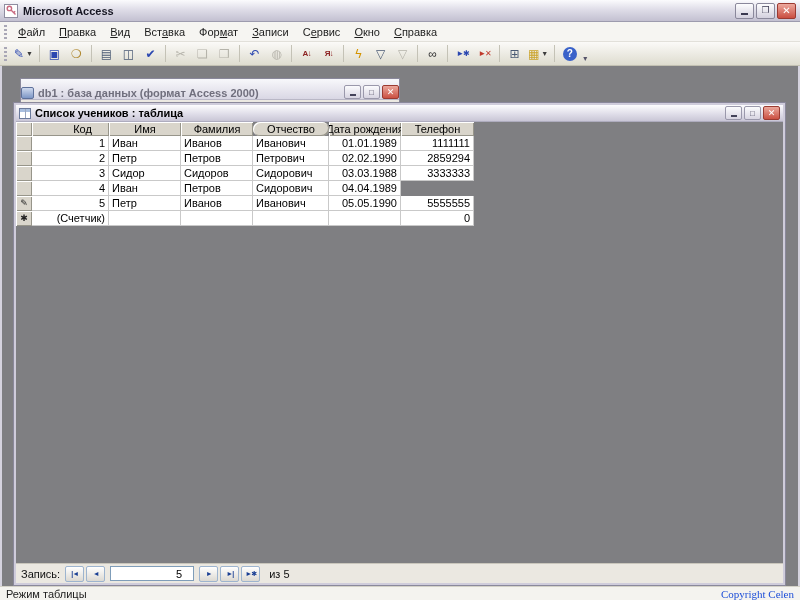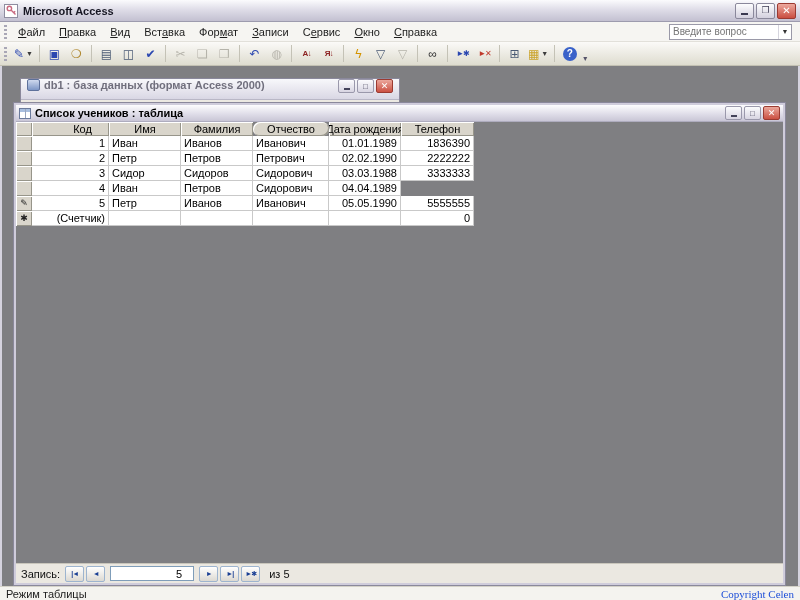--- a/index.html
+++ b/index.html
@@ -44,22 +44,22 @@
     font-size:10px;display:flex;align-items:center;justify-content:center;font-weight:bold;}
   .tsep{width:1px;height:17px;background:#c4c2b6;margin:0 3px;flex:none;}
   .chev{margin-left:2px;font-size:8px;color:#56546a;align-self:flex-end;padding-bottom:2px;}
 
   
   .mdi{position:absolute;left:0;top:66px;width:800px;height:520px;background:#7f7f82;
     border-left:2px solid #d5d3df;border-right:2px solid #d5d3df;}
 
   
   .db1win{position:absolute;left:18px;top:12px;width:380px;height:30px;border:1px solid #8a889b;background:#ece9e2;z-index:1;}
-  .db1title{height:21px;background:linear-gradient(180deg,#f8f8fb,#d9d7e4);display:flex;align-items:flex-start;gap:4px;
-    padding:0 6px;border-bottom:1px solid #b9b7c6;}
+  .db1title{height:21px;background:linear-gradient(180deg,#f8f8fb,#d9d7e4);display:flex;align-items:flex-end;gap:4px;
+    padding:0 0;border-bottom:1px solid #b9b7c6;}
   .dbicon{width:13px;height:12px;background:linear-gradient(180deg,#cfd9ee,#7d96c6);border:1px solid #5e719b;border-radius:2px;}
   .db1text{font-weight:bold;color:#706f7d;font-size:11px;white-space:nowrap;overflow:hidden;}
   .db1btns{margin-left:auto;display:flex;gap:2px;}
   .sbtn{width:17px;height:14px;border:1px solid #9a98ab;border-radius:2px;background:linear-gradient(180deg,#fbfbfd,#d8d5e2);
     display:flex;align-items:center;justify-content:center;font-size:8px;color:#44435a;}
   .sbtn .minbar{width:6px;height:2px;background:#44435a;margin-top:6px;}
   .sbtn.close{background:linear-gradient(180deg,#eba79c,#cb5042);color:#fff;border-color:#9b3a31;font-weight:bold;font-size:9px;}
 
   
   .twin{position:absolute;left:12px;top:37px;width:771px;height:482px;z-index:2;
@@ -123,24 +123,20 @@
       </span>
     <span class="wbtn close">
         <span>✕</span>
       </span>
   </span>
 </div>
 
 <div class="menubar">
   <span class="grip"></span>
   <span id="menu-items"><span class="menu-item"><u>Ф</u>айл</span><span class="menu-item"><u>П</u>равка</span><span class="menu-item"><u>В</u>ид</span><span class="menu-item">Вст<u>а</u>вка</span><span class="menu-item">Фор<u>м</u>ат</span><span class="menu-item"><u>З</u>аписи</span><span class="menu-item">С<u>е</u>рвис</span><span class="menu-item"><u>О</u>кно</span><span class="menu-item"><u>С</u>правка</span></span>
-  <span class="qwrap">
-    <input value="" placeholder="Введите вопрос" style="">
-    <span class="qdd">▼</span>
-  </span>
 </div>
 
 <div class="toolbar">
   <span class="grip"></span>
   <span id="toolbar-items" style="display:flex;align-items:center;gap:1px;">
       <span class="tbtn">
         <span class="g" style="color: rgb(43, 71, 176);">✎</span>
         <span class="dd">▼</span>
       </span>
       <span class="tsep"></span>
@@ -268,30 +264,30 @@
             <div class="hcell" style="width: 72px;">Дата рождения</div>
             <div class="hcell" style="width: 73px;">Телефон</div>
           </div>
           <div class="row">
             <div class="sel"></div>
             <div class="cell r" style="width: 77px;">1</div>
             <div class="cell " style="width: 72px;">Иван</div>
             <div class="cell " style="width: 72px;">Иванов</div>
             <div class="cell " style="width: 76px;">Иванович</div>
             <div class="cell r" style="width: 72px;">01.01.1989</div>
-            <div class="cell r" style="width: 73px;">1836390</div>
+            <div class="cell r" style="width: 73px;">1111111</div>
           </div>
           <div class="row">
             <div class="sel"></div>
             <div class="cell r" style="width: 77px;">2</div>
             <div class="cell " style="width: 72px;">Петр</div>
             <div class="cell " style="width: 72px;">Петров</div>
             <div class="cell " style="width: 76px;">Петрович</div>
             <div class="cell r" style="width: 72px;">02.02.1990</div>
-            <div class="cell r" style="width: 73px;">2222222</div>
+            <div class="cell r" style="width: 73px;">2859294</div>
           </div>
           <div class="row">
             <div class="sel"></div>
             <div class="cell r" style="width: 77px;">3</div>
             <div class="cell " style="width: 72px;">Сидор</div>
             <div class="cell " style="width: 72px;">Сидоров</div>
             <div class="cell " style="width: 76px;">Сидорович</div>
             <div class="cell r" style="width: 72px;">03.03.1988</div>
             <div class="cell r" style="width: 73px;">3333333</div>
           </div>

